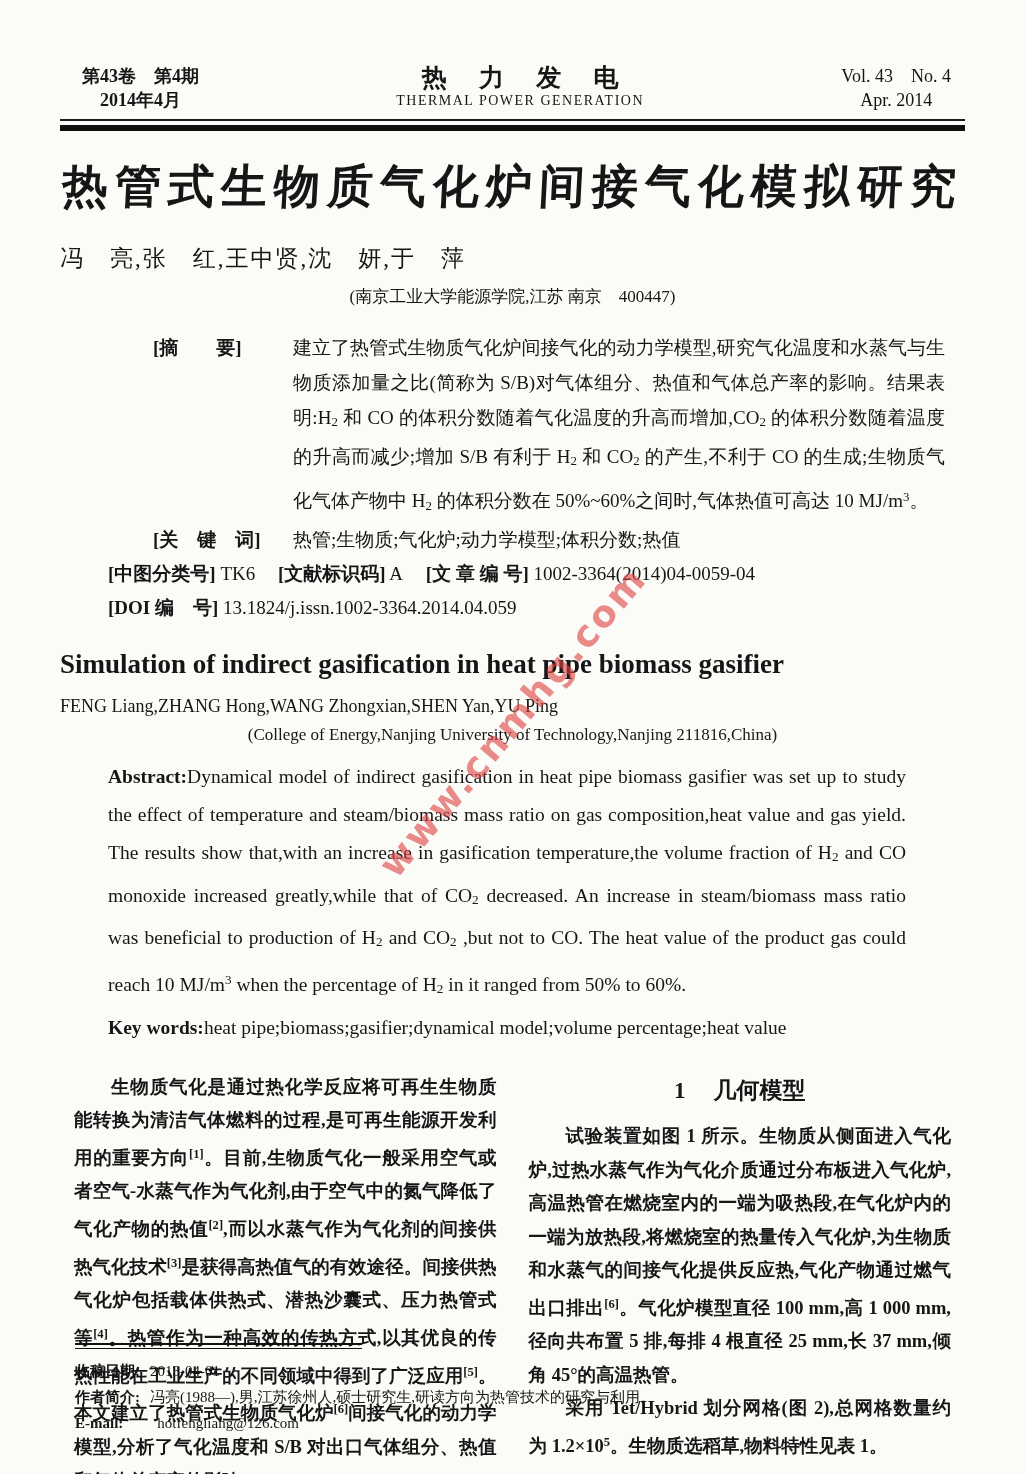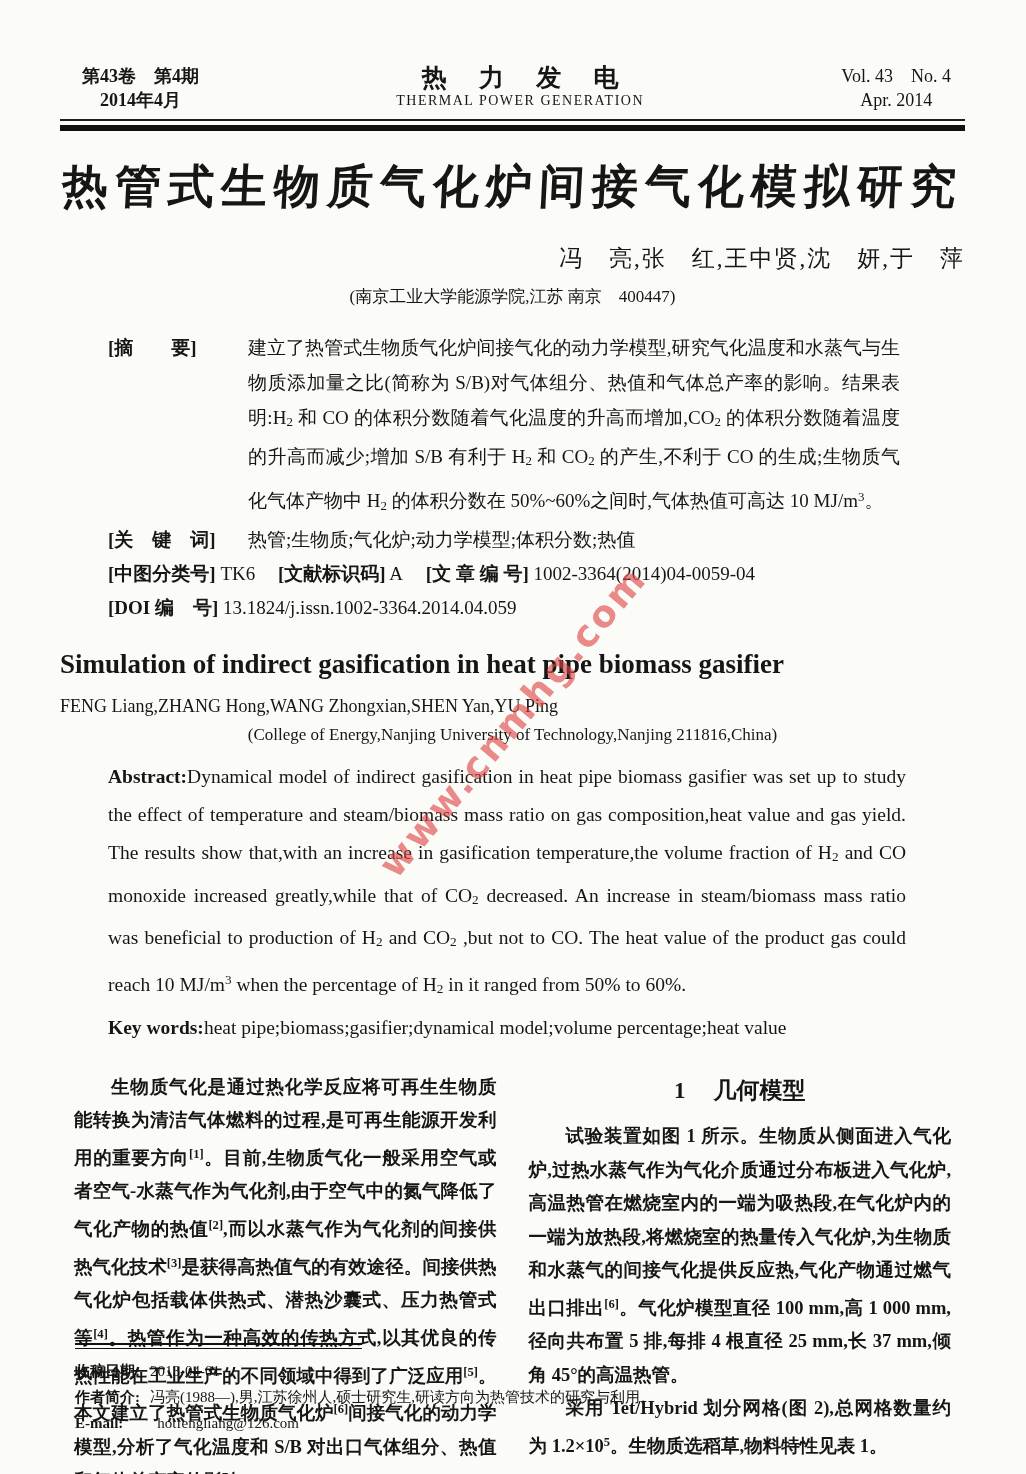--- a/index.html
+++ b/index.html
@@ -17,27 +17,27 @@
   .hdr-left { margin-left:22px; text-align:center; font-size:18px; line-height:24px; font-weight:600; }
   .hdr-center { text-align:center; }
   .jcn { font-size:25px; font-weight:700; letter-spacing:13px; text-indent:13px; line-height:27px; }
   .jen { font-size:14px; letter-spacing:1.5px; margin-top:2px; }
   .hdr-right { margin-right:14px; text-align:center; font-size:18px; line-height:24px; }
   .rule { margin-top:7px; height:4px; border-top:2px solid #1d1d1d; border-bottom:6px solid #101010; }
 
   
   .title-cn { margin:25px 0 0; text-align:center; font-size:46px; font-weight:700;
               letter-spacing:7px; transform:skewX(-3deg); }
-  .authors-cn { margin-top:25px; text-align:right; font-size:23px; letter-spacing:2px; }
+  .authors-cn { margin-top:25px; text-align:left; font-size:23px; letter-spacing:2px; }
   .affil-cn { margin-top:11px; text-align:center; font-size:17px; }
 
   
   .meta { margin:22px 0 0 48px; font-size:19px; line-height:35px; }
   .meta-row { display:flex; }
-  .meta-label { width:140px; flex:none; font-weight:700; white-space:nowrap; }
+  .meta-label { width:140px; flex:none; font-weight:700; white-space:nowrap;margin-left:45px; }
   .meta-body { width:652px; flex:none; text-align:justify; }
   .meta-line { white-space:nowrap; line-height:34px; }
   .meta-label-inline { font-weight:700;margin-top:16px; }
   .gap { display:inline-block; width:18px; }
 
   
   .title-en { margin:24px 0 16px; text-align:left; font-size:27px; font-weight:700; }
   .authors-en { margin-top:13px; text-align:left; font-size:18px; }
   .affil-en { margin-top:8px; text-align:center; font-size:17px; }
   .abs-en { margin:13px 0 0 48px; width:798px; font-size:19.5px; line-height:38px; text-align:justify; }

